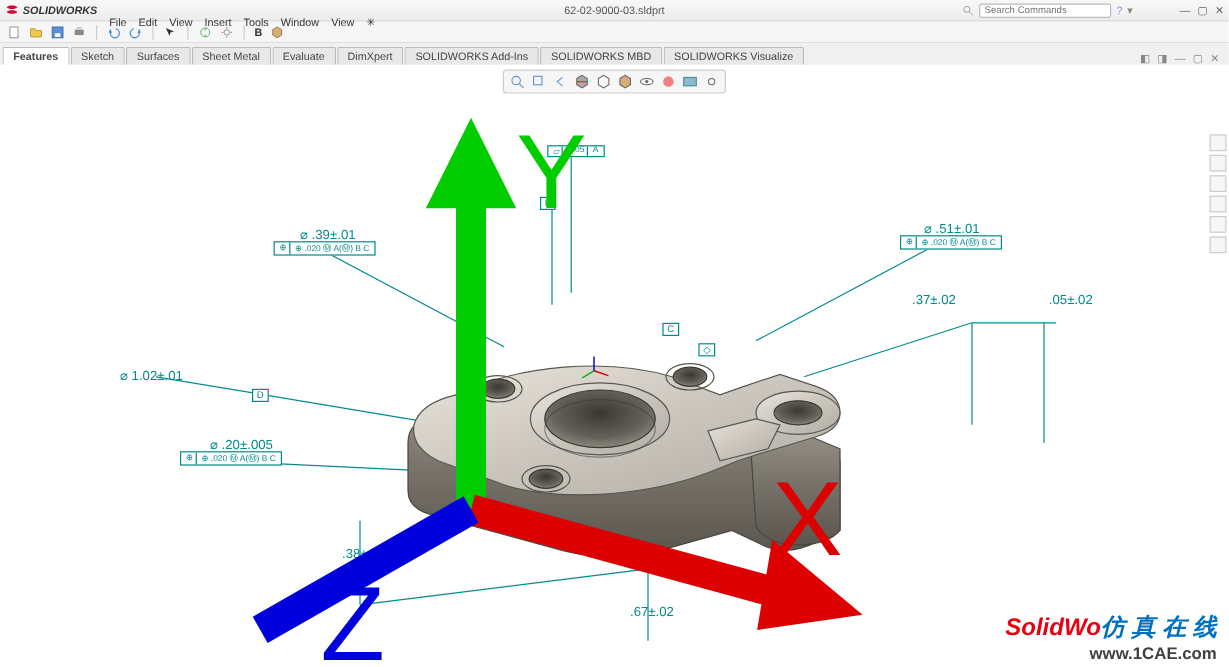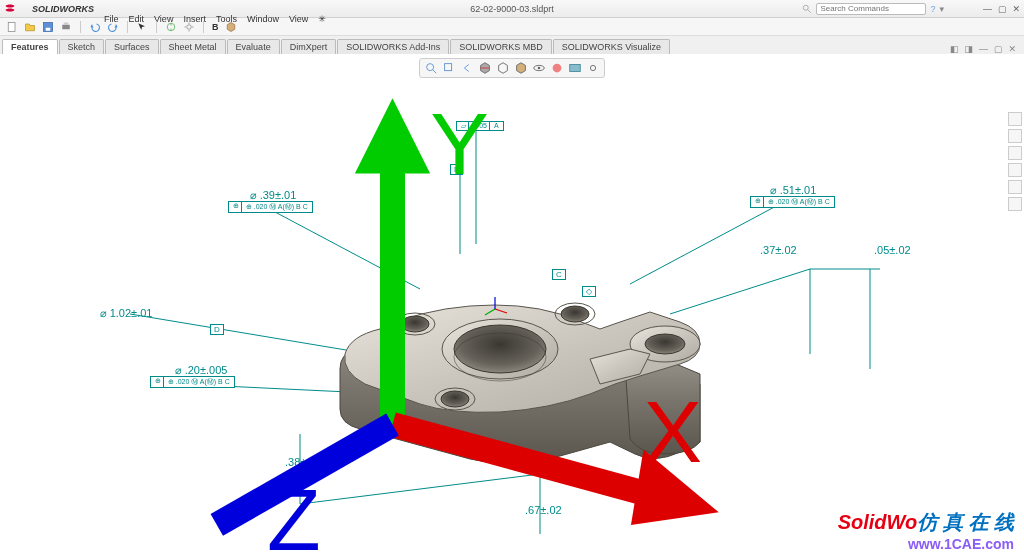--- a/index.html
+++ b/index.html
@@ -1,20 +1,20 @@
 <!DOCTYPE html>
 <html><head>
 <meta charset="utf-8">
 <style>
   * { margin: 0; padding: 0; box-sizing: border-box; font-family: Arial, sans-serif; }
   body { width: 1024px; height: 556px; overflow: hidden; background: #fff; position: relative; }
 
   
   .titlebar { height: 18px; background: linear-gradient(#f8f8f8,#ececec); border-bottom: 1px solid #d0d0d0; display: flex; align-items: center; font-size: 9px; padding: 0 4px; }
-  .titlebar .logo { display: flex; align-items: center; gap: 16px; }
+  .titlebar .logo { display: flex; align-items: center; gap: 3px; }
   .titlebar .logo-icon { width: 12px; height: 12px; }
   .titlebar .brand { font-weight: bold; font-style: italic; color: #333; font-size: 9px; }
   .titlebar .menus { display: flex; gap: 10px; margin-left: 10px; color: #333; margin-top: 21px; }
   .titlebar .filename { position: absolute; left: 50%; transform: translateX(-50%); color: #555; }
   .titlebar .search { position: absolute; right: 80px; display: flex; align-items: center; gap: 4px; }
   .titlebar .search input { width: 110px; height: 12px; font-size: 8px; border: 1px solid #bbb; border-radius: 2px; padding: 0 3px; }
   .titlebar .wincontrols { position: absolute; right: 4px; display: flex; gap: 6px; color: #666; }
 
   
   .quickbar { height: 18px; background: #f6f6f6; border-bottom: 1px solid #ddd; display: flex; align-items: center; gap: 6px; padding: 0 6px; font-size: 9px; color: #555; }
@@ -44,21 +44,21 @@
   .datum { position: absolute; border: 1px solid #008b8a; background: #fff; font-size: 8px; color: #008b8a; padding: 0 3px; }
   .fcf  { position: absolute; border: 1px solid #008b8a; background: #fff; font-size: 7px; color: #008b8a; padding: 0 2px; display: flex; gap: 2px; }
   .fcf span { border-right: 1px solid #008b8a; padding: 0 2px; }
   .fcf span:last-child { border-right: none; }
 
   
   .wm-center { position: absolute; left: 50%; top: 42%; transform: translate(-50%,-50%); font-size: 32px; font-weight: bold; color: rgba(0,0,0,0.1); letter-spacing: 4px; }
   .wm-br { position: absolute; right: 10px; bottom: 20px; font-size: 20px; font-style: italic; font-weight: bold; }
   .wm-br .c1 { color: #e60012; }
   .wm-br .c2 { color: #e60012; }
-  .wm-url { position: absolute; right: 10px; bottom: 4px; font-size: 14px; font-weight: bold; color: #8b5cf6; }
+  .wm-url { position: absolute; right: 10px; bottom: 4px; font-size: 14px; font-weight: bold; color: #404040; }
 
   .triad { position: absolute; left: 6px; bottom: 6px; width: 40px; height: 40px; }
 </style>
 </head>
 <body>
 
 <div class="titlebar">
   <div class="logo">
     <svg class="logo-icon" viewBox="0 0 24 24">
       <path d="M3 6 C6 2 18 2 21 6 C18 10 6 10 3 6 Z" fill="#d7003a"></path>

